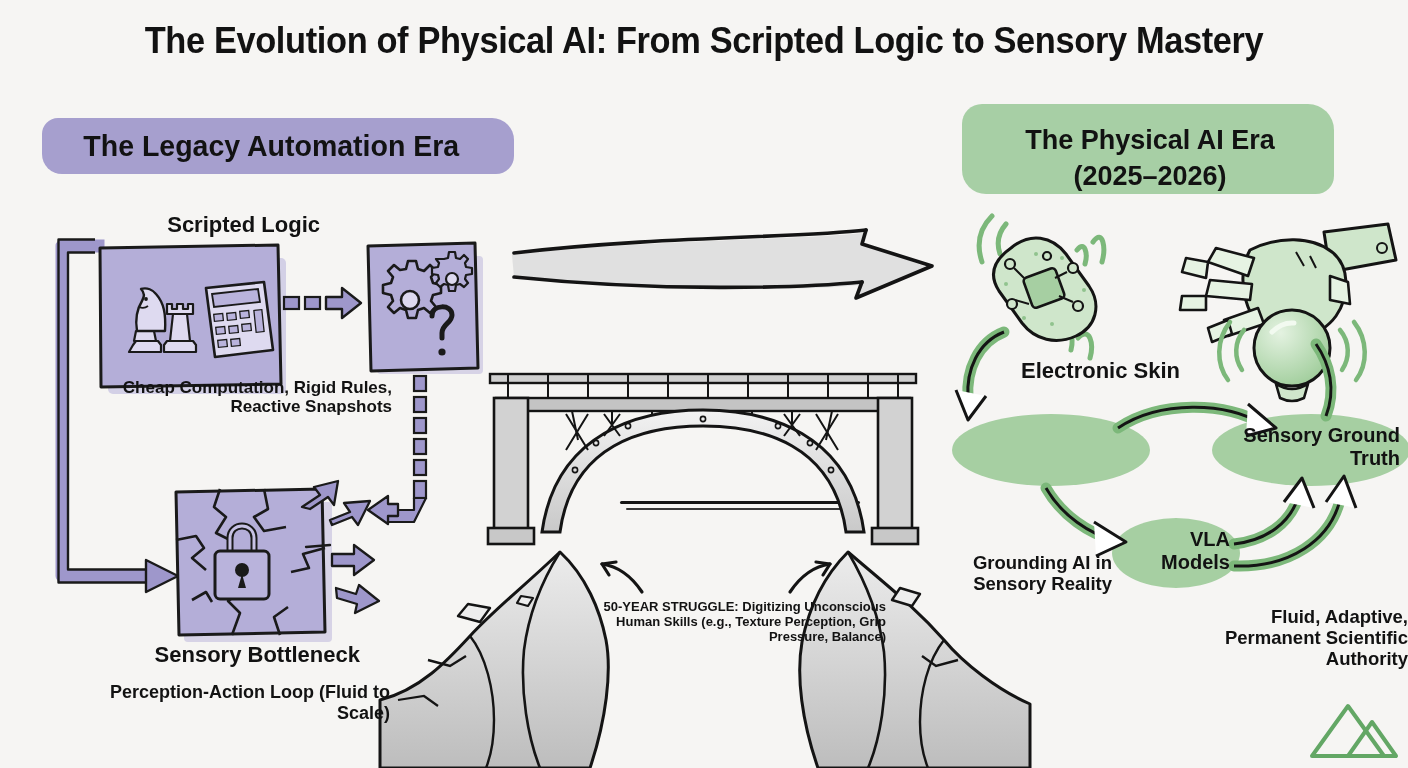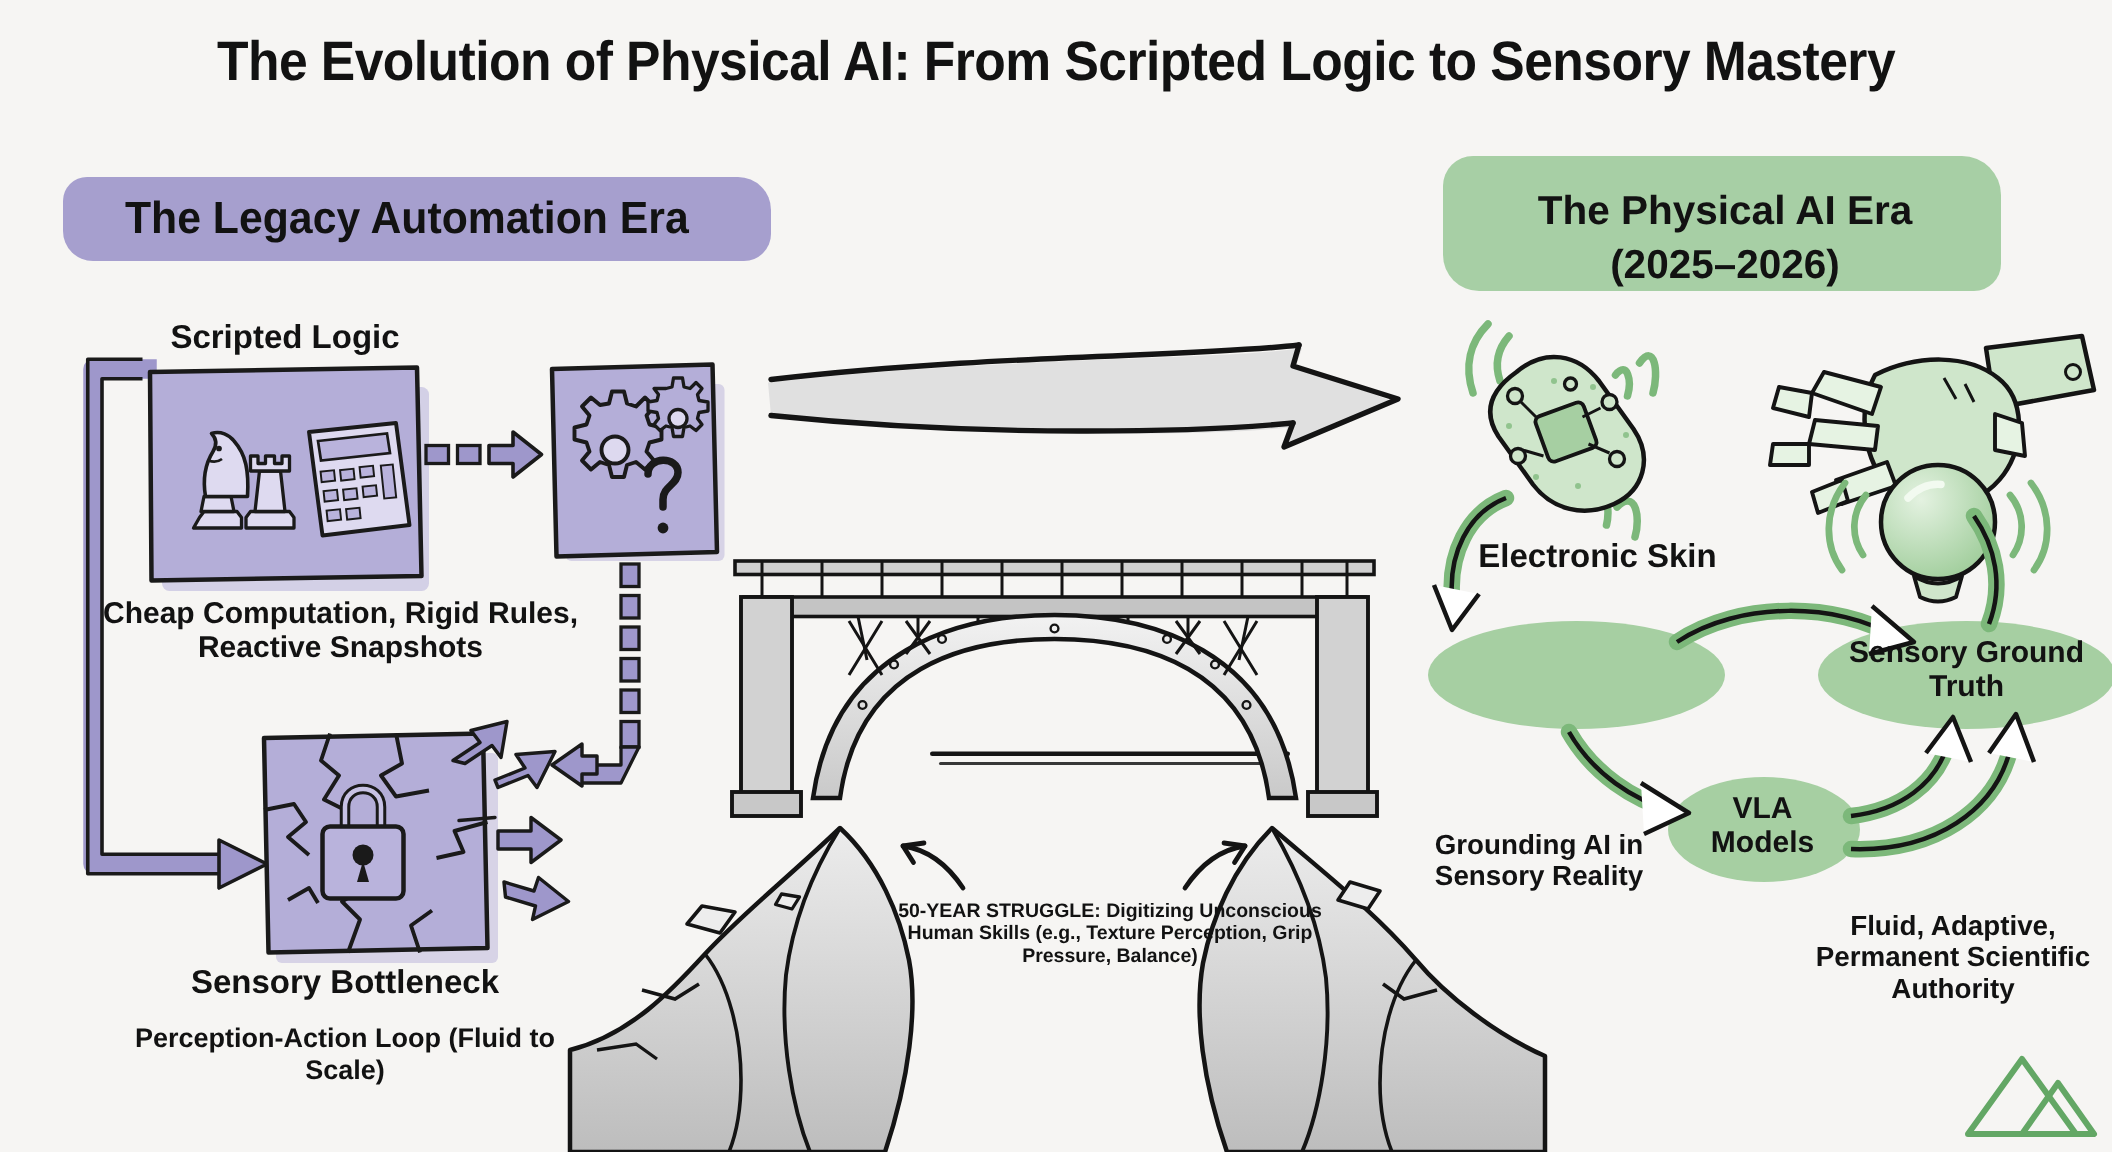--- a/index.html
+++ b/index.html
@@ -30,24 +30,24 @@
                transform:scaleX(0.95); transform-origin:left top; }
   #era-right { left:960px; top:113px; width:380px; font-size:27px; line-height:36px; padding-top:9px; }
 
   .hl { position:absolute; border-radius:14px; }
   #hl-left  { left:42px;  top:118px; width:472px; height:56px;  background:#9e97cb; opacity:.92;
               border-radius:16px 22px 18px 20px; }
   #hl-right { left:962px; top:104px; width:372px; height:90px; background:#9ecb9c; opacity:.9;
               border-radius:20px 26px 18px 24px; }
 
   
-  .cap { position:absolute; text-align:center; font-weight:bold; color:#121212; line-height:1.14; }
+  .cap { position:absolute; text-align:right; font-weight:bold; color:#121212; line-height:1.14; }
 
   #lbl-scripted-logic { left:60px;  top:212px; width:260px; font-size:22px; }
-  #lbl-cheap          { left:62px;  top:398px; width:330px; font-size:20px; }
+  #lbl-cheap          { left:62px;  top:378px; width:330px; font-size:17px; }
   #lbl-bottleneck     { left:100px; top:642px; width:260px; font-size:22px; }
   #lbl-perception     { left:70px;  top:682px; width:320px; font-size:18px; }
 
   #lbl-moravec        { left:600px; top:472px; width:280px; font-size:21px; }
   #moravec-rule       { position:absolute; left:620px; top:501px; width:240px; height:3px; background:#151515;
                         border-radius:2px; }
   #moravec-rule2      { position:absolute; left:626px; top:508px; width:226px; height:2px; background:#151515;
                         opacity:.85; border-radius:2px; }
   #lbl-struggle       { left:594px; top:600px; width:292px; font-size:13px; }
 

